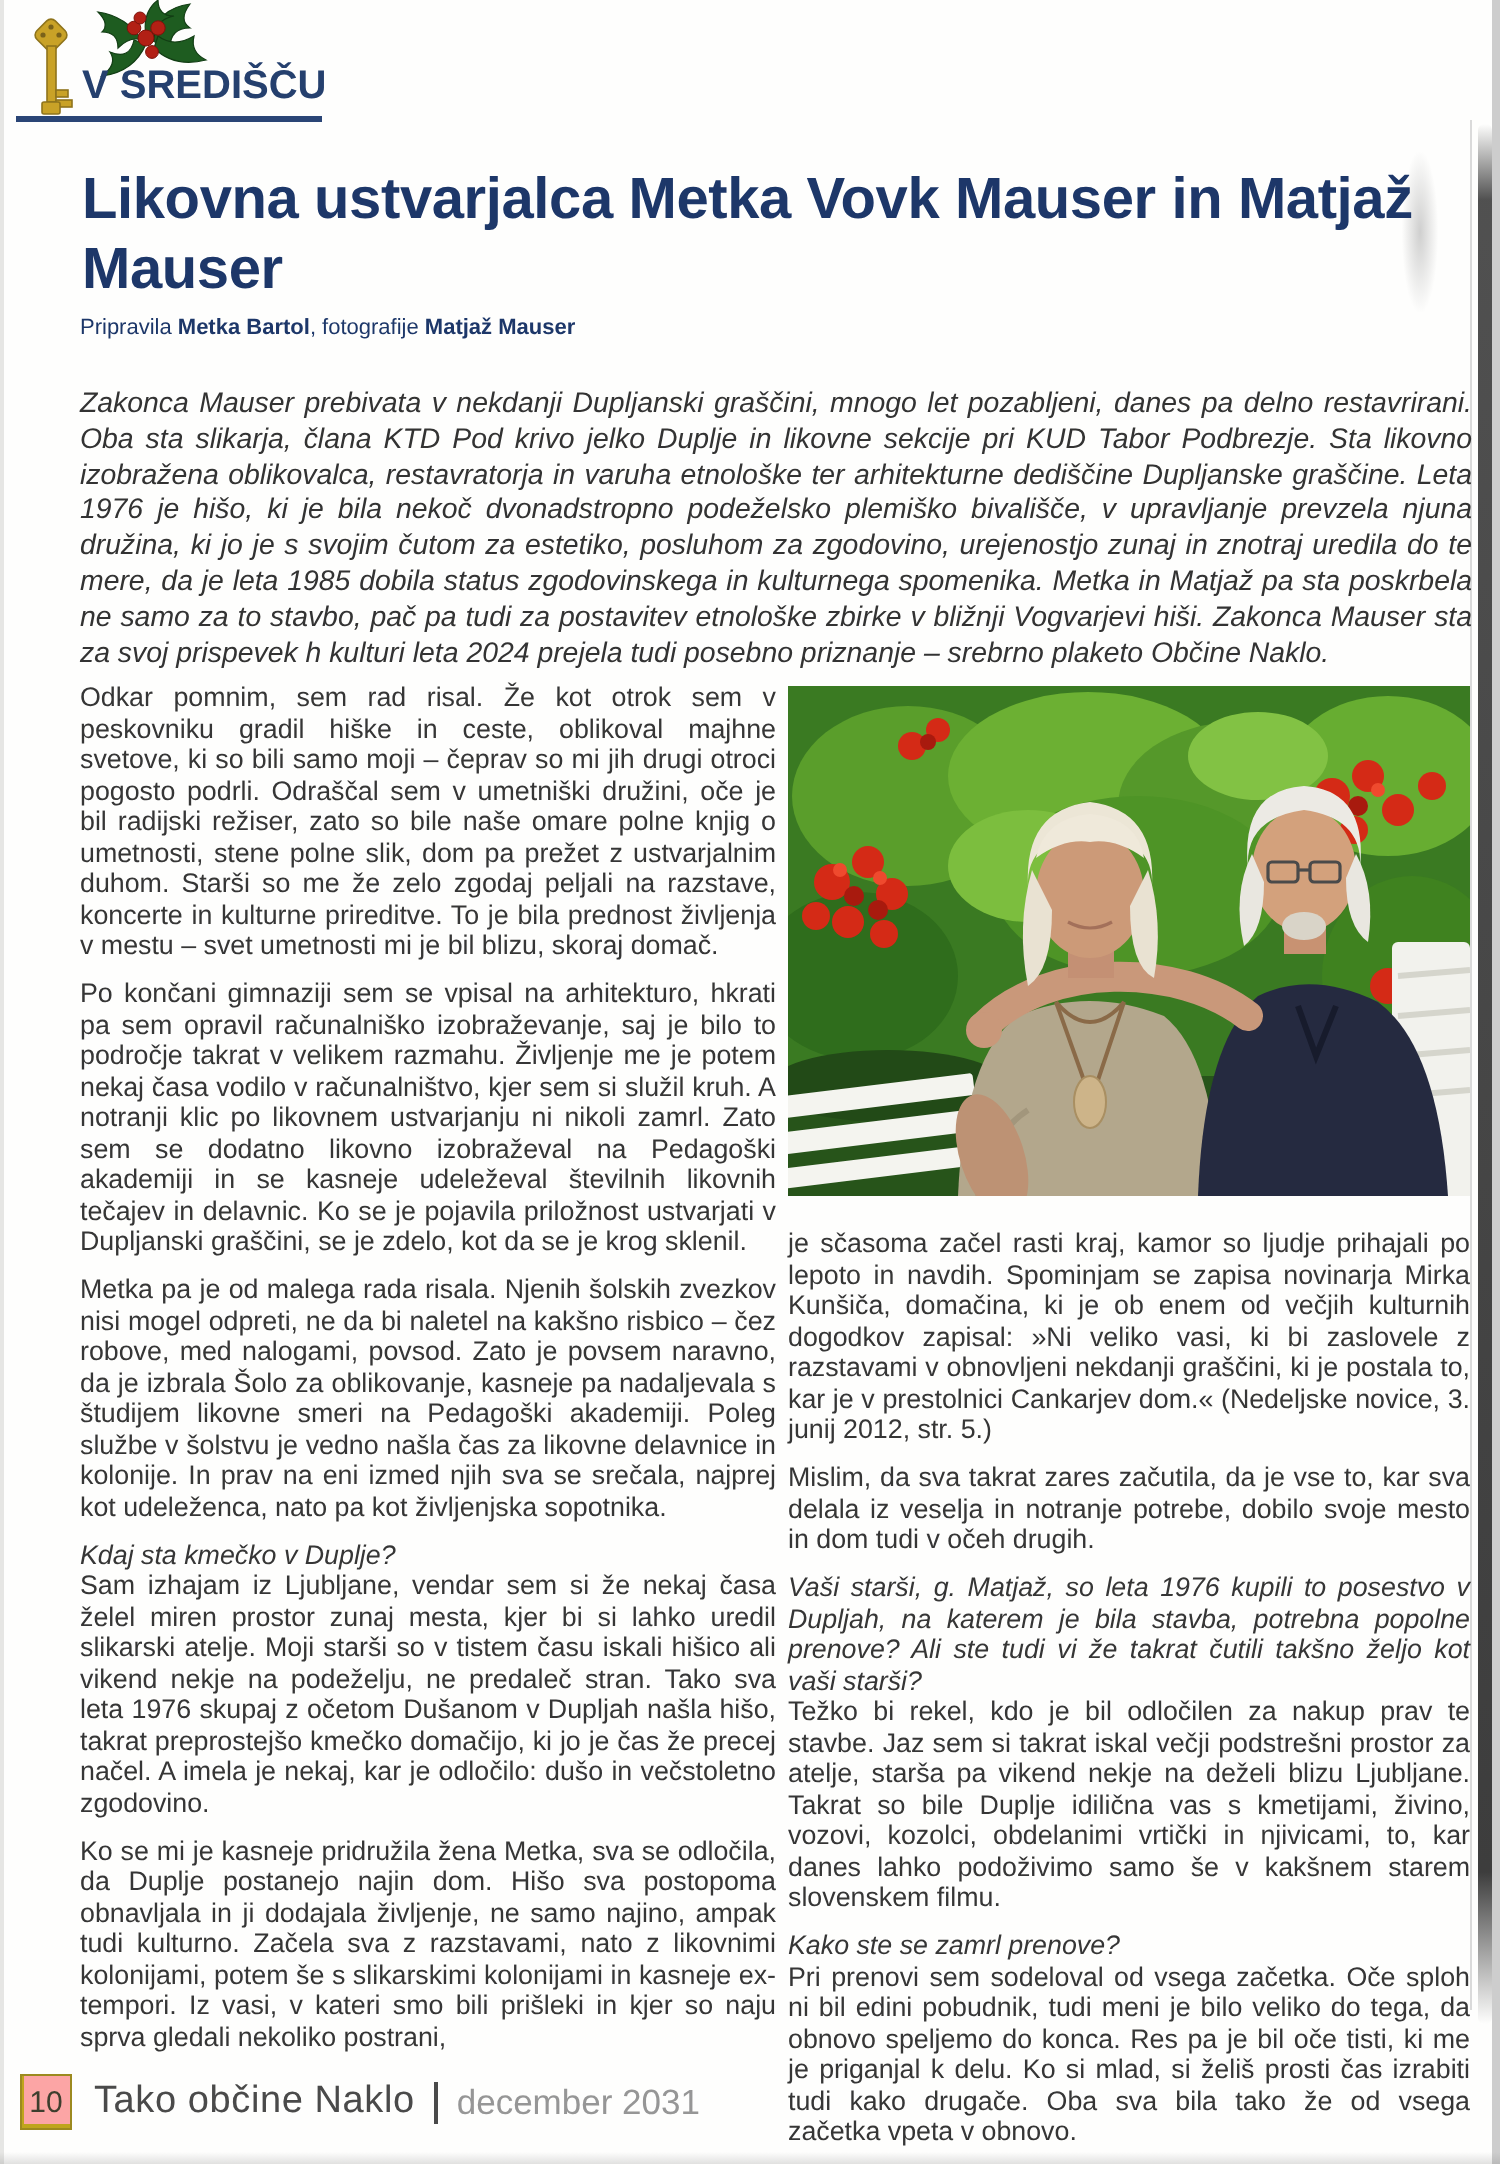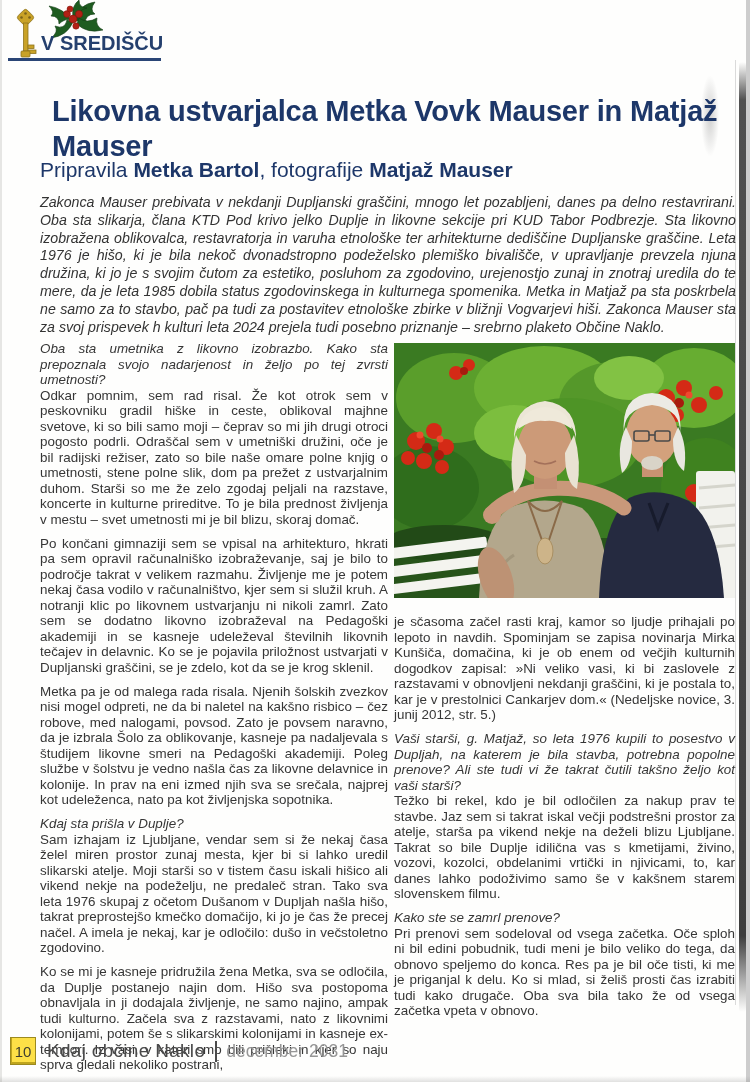--- a/index.html
+++ b/index.html
@@ -9,41 +9,41 @@
   
   .section-label{position:absolute;left:41px;top:32px;font-size:20px;font-weight:600;
 etter-spacing:4.5px;color:#25406e;}
   .header-rule{position:absolute;left:8px;top:58px;width:153px;height:3px;background:#2a4576;}
   .key-icon{position:absolute;left:15px;top:7px;}
   .holly-icon{position:absolute;left:33px;top:0px;}
 
   
   .title{position:absolute;left:40px;top:82px;width:692px;font-size:29px;line-height:35px;
          font-weight:700;color:#1d3769;letter-spacing:-0.2px;}
-  .byline{position:absolute;left:40px;top:158px;font-size:21px;color:#1d3769;}
+  .byline{position:absolute;left:40px;top:158px;font-size:11px;color:#1d3769;}
   .byline b{font-weight:700;}
 
   
   .lead{position:absolute;left:40px;top:194px;width:696px;font-style:italic;
         font-size:14.2px;line-height:17.8px;text-align:justify;color:#333333;}
 
   
   .col{position:absolute;top:341px;font-size:13.4px;line-height:15.5px;
        text-align:justify;color:#363636;}
   .col-left{left:40px;width:348px;}
   .col-right{left:394px;width:341px;}
   .col p{margin:0 0 8.5px 0;}
   .col p.q{font-style:italic;margin-bottom:0;}
 
   
   .photo{display:block;width:341px;height:255px;margin:2px 0 16px 0;background:#3a7a22;}
 
   
   .footer{position:absolute;left:10px;top:1037px;display:flex;align-items:center;}
-  .page-num{width:24px;height:26px;background:#fde047;border:1px solid #9c8a1f;
+  .page-num{width:24px;height:26px;background:#fca5a5;border:1px solid #9c8a1f;
             box-shadow:inset 1px -2px 0 #bfa51d;color:#3e3e2e;font-size:15px;
             display:flex;align-items:center;justify-content:center;}
   .mag-name{margin-left:11px;font-size:19px;color:#4a4a4a;letter-spacing:0.3px;}
   .footer-sep{width:2px;height:21px;background:#4a4a4a;margin:0 9px 0 10px;}
   .issue{font-size:17.5px;color:#969696;}
 
   
   .edge-right-outer{position:absolute;right:0;top:0;width:4px;height:1082px;background:#cdcdcd;}
   .edge-right-dark{position:absolute;left:739px;top:62px;width:7px;height:950px;border-radius:3px;
      background:linear-gradient(to bottom,rgba(50,50,50,0) 0%,rgba(50,50,50,.85) 4%,
@@ -93,31 +93,30 @@
       <circle cx="40" cy="19" r="4"></circle>
         <circle cx="46" cy="14" r="3.6"></circle>
         <circle cx="34" cy="14" r="3.4"></circle>
       <circle cx="43" cy="26" r="3.2"></circle>
         <circle cx="37" cy="9" r="3"></circle>
     </g>
   </svg>
   <div class="section-label">V SREDIŠČU</div>
   <div class="header-rule"></div>
 
-  <h1 class="title" style="margin:12px">Likovna ustvarjalca Metka Vovk Mauser in Matjaž Mauser</h1>
+  <h1 class="title" style="margin:1px">Likovna ustvarjalca Metka Vovk Mauser in Matjaž Mauser</h1>
   <div class="byline"><span>Pripravila </span><b>Metka Bartol</b><span>, fotografije </span><b>Matjaž Mauser</b></div>
 
   <div class="lead">Zakonca Mauser prebivata v nekdanji Dupljanski graščini, mnogo let pozabljeni, danes pa delno restavrirani. Oba sta slikarja, člana KTD Pod krivo jelko Duplje in likovne sekcije pri KUD Tabor Podbrezje. Sta likovno izobražena oblikovalca, restavratorja in varuha etnološke ter arhitekturne dediščine Dupljanske graščine. Leta 1976 je hišo, ki je bila nekoč dvonadstropno podeželsko plemiško bivališče, v upravljanje prevzela njuna družina, ki jo je s svojim čutom za estetiko, posluhom za zgodovino, urejenostjo zunaj in znotraj uredila do te mere, da je leta 1985 dobila status zgodovinskega in kulturnega spomenika. Metka in Matjaž pa sta poskrbela ne samo za to stavbo, pač pa tudi za postavitev etnološke zbirke v bližnji Vogvarjevi hiši. Zakonca Mauser sta za svoj prispevek h kulturi leta 2024 prejela tudi posebno priznanje – srebrno plaketo Občine Naklo.</div>
 
   <div class="col col-left">
-    <p class="q">Oba sta umetnika z likovno izobrazbo. Kako sta prepoznala svojo nadarjenost in željo po tej zvrsti umetnosti?</p>
     <p class="a">Odkar pomnim, sem rad risal. Že kot otrok sem v peskovniku gradil hiške in ceste, oblikoval majhne svetove, ki so bili samo moji – čeprav so mi jih drugi otroci pogosto podrli. Odraščal sem v umetniški družini, oče je bil radijski režiser, zato so bile naše omare polne knjig o umetnosti, stene polne slik, dom pa prežet z ustvarjalnim duhom. Starši so me že zelo zgodaj peljali na razstave, koncerte in kulturne prireditve. To je bila prednost življenja v mestu – svet umetnosti mi je bil blizu, skoraj domač.</p>
     <p class="a">Po končani gimnaziji sem se vpisal na arhitekturo, hkrati pa sem opravil računalniško izobraževanje, saj je bilo to področje takrat v velikem razmahu. Življenje me je potem nekaj časa vodilo v računalništvo, kjer sem si služil kruh. A notranji klic po likovnem ustvarjanju ni nikoli zamrl. Zato sem se dodatno likovno izobraževal na Pedagoški akademiji in se kasneje udeleževal številnih likovnih tečajev in delavnic. Ko se je pojavila priložnost ustvarjati v Dupljanski graščini, se je zdelo, kot da se je krog sklenil.</p>
     <p class="a">Metka pa je od malega rada risala. Njenih šolskih zvezkov nisi mogel odpreti, ne da bi naletel na kakšno risbico – čez robove, med nalogami, povsod. Zato je povsem naravno, da je izbrala Šolo za oblikovanje, kasneje pa nadaljevala s študijem likovne smeri na Pedagoški akademiji. Poleg službe v šolstvu je vedno našla čas za likovne delavnice in kolonije. In prav na eni izmed njih sva se srečala, najprej kot udeleženca, nato pa kot življenjska sopotnika.</p>
-    <p class="q">Kdaj sta prišla v Duplje?</p>
+    <p class="q">Kdaj sta kmečko v Duplje?</p>
     <p class="a">Sam izhajam iz Ljubljane, vendar sem si že nekaj časa želel miren prostor zunaj mesta, kjer bi si lahko uredil slikarski atelje. Moji starši so v tistem času iskali hišico ali vikend nekje na podeželju, ne predaleč stran. Tako sva leta 1976 skupaj z očetom Dušanom v Dupljah našla hišo, takrat preprostejšo kmečko domačijo, ki jo je čas že precej načel. A imela je nekaj, kar je odločilo: dušo in večstoletno zgodovino.</p>
     <p class="a">Ko se mi je kasneje pridružila žena Metka, sva se odločila, da Duplje postanejo najin dom. Hišo sva postopoma obnavljala in ji dodajala življenje, ne samo najino, ampak tudi kulturno. Začela sva z razstavami, nato z likovnimi kolonijami, potem še s slikarskimi kolonijami in kasneje ex-tempori. Iz vasi, v kateri smo bili prišleki in kjer so naju sprva gledali nekoliko postrani,</p>
   </div>
 
   <div class="col col-right">
     <svg class="photo" viewBox="0 0 341 255" role="img">
       <rect x="0" y="0" width="341" height="255" fill="#3a7a22"></rect>
 
       <ellipse cx="60" cy="55" rx="58" ry="45" fill="#5a9e2b"></ellipse>
       <ellipse cx="150" cy="45" rx="70" ry="42" fill="#6cb033"></ellipse>
@@ -210,26 +209,27 @@
       <path d="M232 84 Q222 104 228 130 Q238 122 238 98 Z" fill="#e9e7e0"></path>
       <path d="M284 84 Q294 102 290 128 Q279 120 279 96 Z" fill="#e9e7e0"></path>
       <ellipse cx="258" cy="120" rx="11" ry="7" fill="#d9d4c8"></ellipse>
       <g fill="none" stroke="#4a4a4a" stroke-width="1.6">
         <rect x="240" y="88" width="15" height="10" rx="2"></rect>
         <rect x="261" y="88" width="15" height="10" rx="2"></rect>
         <line x1="255" y1="92" x2="261" y2="92"></line>
       </g>
     </svg>
     <p class="a">je sčasoma začel rasti kraj, kamor so ljudje prihajali po lepoto in navdih. Spominjam se zapisa novinarja Mirka Kunšiča, domačina, ki je ob enem od večjih kulturnih dogodkov zapisal: »Ni veliko vasi, ki bi zaslovele z razstavami v obnovljeni nekdanji graščini, ki je postala to, kar je v prestolnici Cankarjev dom.« (Nedeljske novice, 3. junij 2012, str. 5.)</p>
+    <p class="a">Mislim, da sva takrat zares začutila, da je vse to, kar sva delala iz veselja in notranje potrebe, dobilo svoje mesto in dom tudi v očeh drugih.</p>
     <p class="q">Vaši starši, g. Matjaž, so leta 1976 kupili to posestvo v Dupljah, na katerem je bila stavba, potrebna popolne prenove? Ali ste tudi vi že takrat čutili takšno željo kot vaši starši?</p>
     <p class="a">Težko bi rekel, kdo je bil odločilen za nakup prav te stavbe. Jaz sem si takrat iskal večji podstrešni prostor za atelje, starša pa vikend nekje na deželi blizu Ljubljane. Takrat so bile Duplje idilična vas s kmetijami, živino, vozovi, kozolci, obdelanimi vrtički in njivicami, to, kar danes lahko podoživimo samo še v kakšnem starem slovenskem filmu.</p>
     <p class="q">Kako ste se zamrl prenove?</p>
     <p class="a">Pri prenovi sem sodeloval od vsega začetka. Oče sploh ni bil edini pobudnik, tudi meni je bilo veliko do tega, da obnovo speljemo do konca. Res pa je bil oče tisti, ki me je priganjal k delu. Ko si mlad, si želiš prosti čas izrabiti tudi kako drugače. Oba sva bila tako že od vsega začetka vpeta v obnovo.</p>
   </div>
 
   <div class="footer">
     <div class="page-num">10</div>
-    <div class="mag-name">Kdaj občine Naklo</div>
+    <div class="mag-name">Tako občine Naklo</div>
     <div class="footer-sep"></div>
     <div class="issue">december 2031</div>
   </div>
 
 </div>
 
 </body></html>

